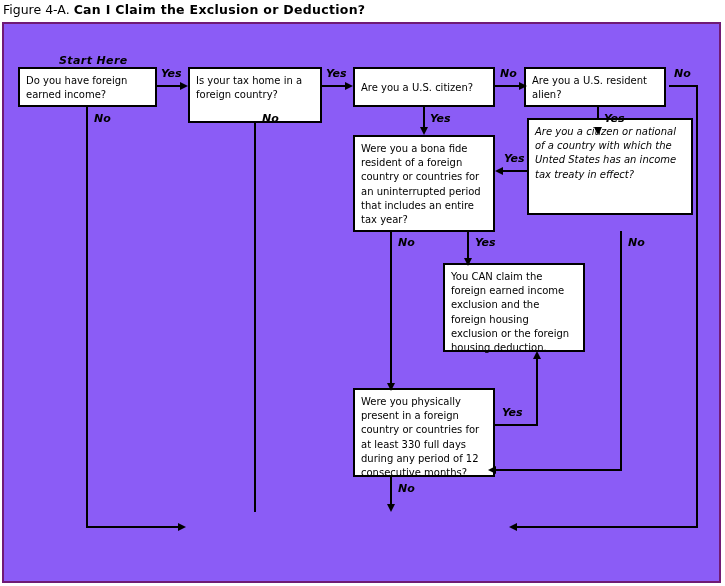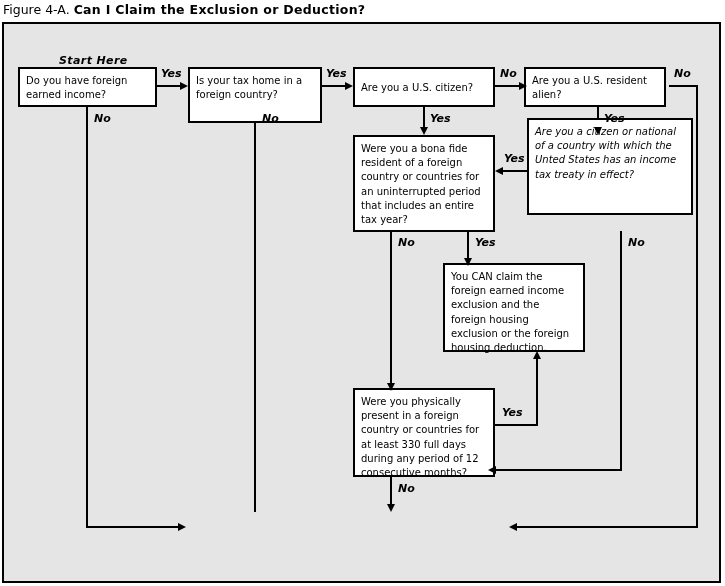--- a/index.html
+++ b/index.html
@@ -27,23 +27,23 @@
     line-height:18px;
   }
   #caption .fig-label{font-weight:normal;}
   #caption .fig-title{font-weight:bold;letter-spacing:0.3px;margin-top:24px;}
 
   
   #frame{
     position:absolute;
     left:2px; top:22px;
     width:719px; height:561px;
-    border:2px solid #000000;
+    border:2px solid #701a75;
     box-sizing:border-box;
-    background:#e5e5e5;
+    background:#8b5cf6;
   }
 
   
   .box{
     position:absolute;
     border:2px solid #000;
     box-sizing:border-box;
     background:#fff;
     font-size:10px;
     line-height:14.2px;

